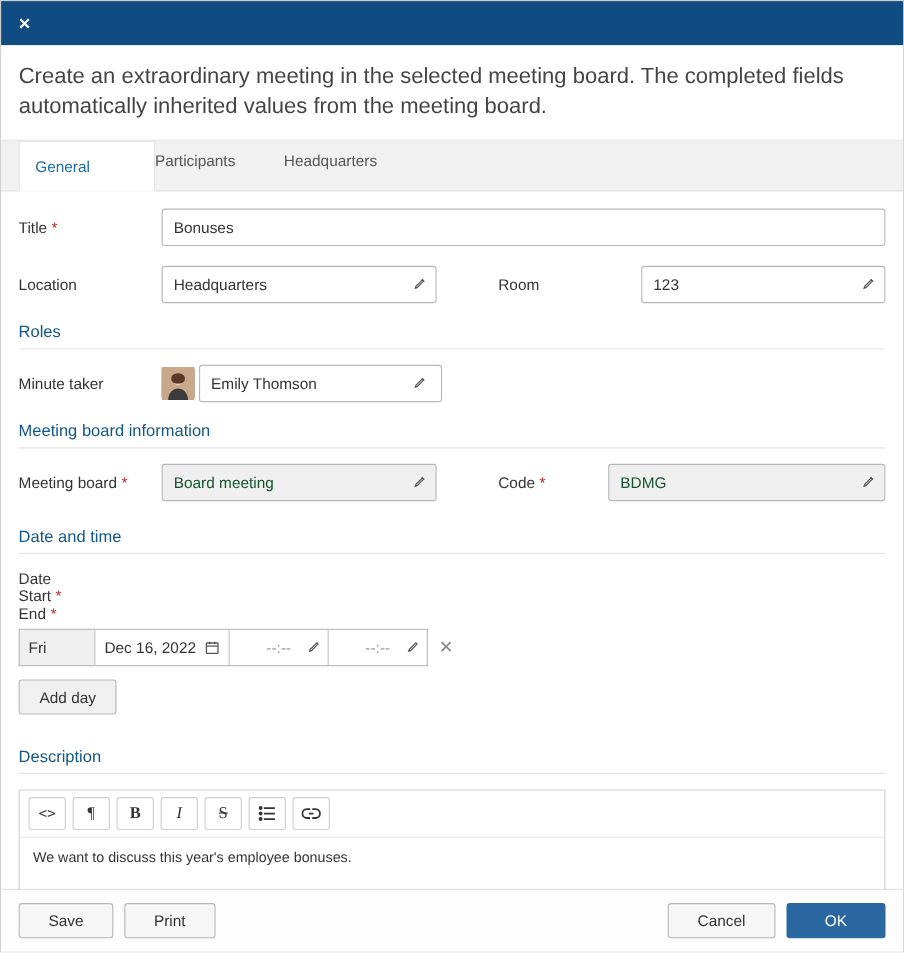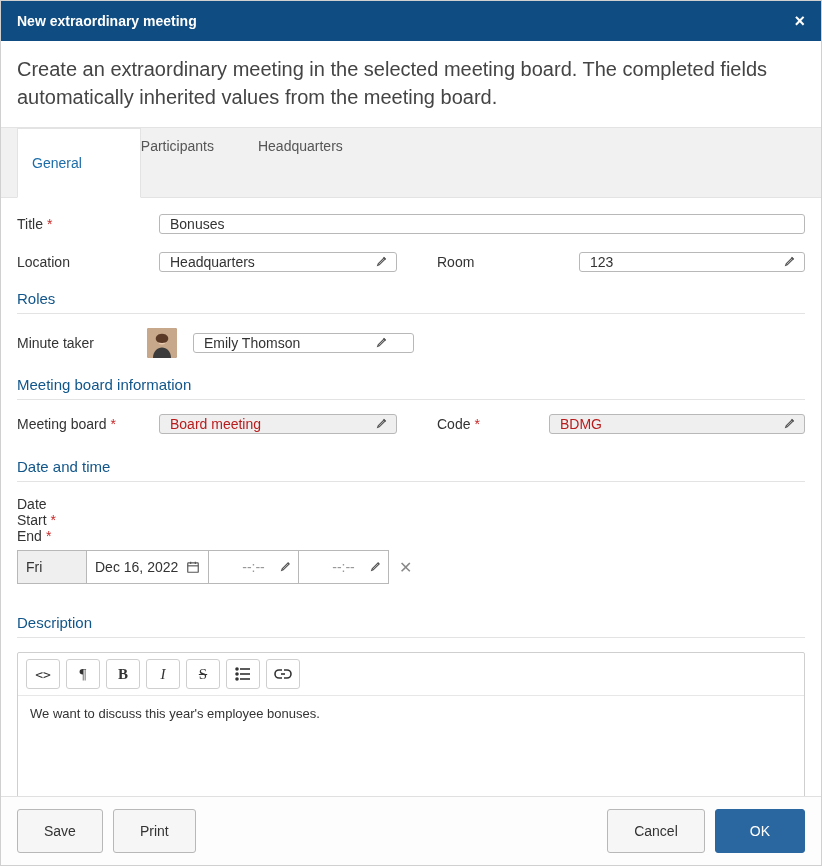--- a/index.html
+++ b/index.html
@@ -4,66 +4,65 @@
 <style>
   * { box-sizing: border-box; }
   html, body { margin:0; padding:0; font-family: "Segoe UI", Arial, sans-serif; font-size:14px; color:#333; background:#fff;}
   .dialog { width:822px; height:866px; display:flex; flex-direction:column; border:1px solid #d0d0d0; position:relative; background:#fff;}
   .titlebar { background:#0f4c81; color:#fff; height:40px; display:flex; align-items:center; padding:0 16px; font-weight:600; justify-content:space-between;}
   .titlebar .close { font-size:18px; cursor:pointer; line-height:1; }
   .subtitle { padding:14px 16px 16px 16px; color:#444; font-size:20px; line-height:1.4; border-bottom:1px solid #e3e3e3;}
   .tabs { display:flex; background:#f1f1f1; border-bottom:1px solid #e3e3e3; padding-left:16px;}
   .tab { padding:10px 16px 10px 0; margin-right:28px; cursor:pointer; color:#555; font-size:14px;}
   .tab.active { color:#1b6ca8; background:#fff; padding-left:0; position:relative;}
-  .tabwrap-active { background:#fff; border:1px solid #e3e3e3; border-bottom:1px solid #fff; margin-bottom:-1px; padding:16px 14px;}
+  .tabwrap-active { background:#fff; border:1px solid #e3e3e3; border-bottom:1px solid #fff; margin-bottom:-1px; padding:4px 14px;}
   .content { flex:1; overflow:auto; padding:16px 16px 0 16px;}
   .row { display:flex; align-items:center; margin-bottom:18px;}
   .label { width:130px; color:#333; font-size:14px;}
   .req { color:#c62828; margin-left:4px;}
-  .input { flex:1; height:20px; border:1px solid #b8b8b8; border-radius:3px; padding:0 10px; font-size:14px; color:#333; background:#fff; display:flex; align-items:center;margin-left:12px;}
-  .input.readonly { background:#efefef; color:#b91c1c;}
+  .input { flex:1; height:34px; border:1px solid #b8b8b8; border-radius:3px; padding:0 10px; font-size:14px; color:#333; background:#fff; display:flex; align-items:center;}
+  .input.readonly { background:#efefef; color:#14532d;}
   .input-wrap { position:relative; display:flex; align-items:center;}
   .pencil { position:absolute; right:8px; top:50%; transform:translateY(-50%); color:#555;}
-  .two-col { display:flex; gap:40px; margin-bottom:18px;}
+  .two-col { display:flex; gap:56px; margin-bottom:18px;}
   .two-col > div { flex:1; display:flex; align-items:center;}
   .section-hdr { color:#11568a; font-weight:400; font-size:15px; margin:8px 0 6px 0; }
   .section-line { border-top:1px solid #e3e3e3; margin:6px 0 14px 0;}
   .avatar { width:30px; height:30px; background:linear-gradient(135deg,#b97a56,#8d6e63); border-radius:2px; margin-right:4px; display:flex; align-items:center; justify-content:center; overflow:hidden;}
   .avatar svg { width:100%; height:100%;}
   .date-row { display:flex; align-items:center; gap:0; margin-bottom:12px;}
   .date-cell { height:34px; border:1px solid #b8b8b8; display:flex; align-items:center; padding:0 8px; font-size:14px;}
   .date-cell + .date-cell { border-left:none;}
   .date-cell.day { width:70px; background:#efefef;}
   .date-cell.full { width:122px; background:#fff; justify-content:space-between;}
   .date-cell.time { width:90px; background:#fff; justify-content:center; color:#999; position:relative;}
   .date-remove { margin-left:10px; color:#888; cursor:pointer; font-size:16px;}
   .btn-gray { height:32px; padding:0 18px; background:#f0f0f0; border:1px solid #b8b8b8; border-radius:3px; cursor:pointer; font-size:14px; color:#333;}
   .rte { border:1px solid #cfcfcf; border-radius:2px; display:flex; flex-direction:column; height:150px;}
   .rte-toolbar { display:flex; gap:6px; padding:6px 8px; border-bottom:1px solid #e7e7e7;}
   .rte-btn { width:34px; height:30px; border:1px solid #cfcfcf; border-radius:3px; background:#fff; display:flex; align-items:center; justify-content:center; cursor:pointer; font-family:Georgia, serif; font-size:15px; color:#333;}
   .rte-body { flex:1; padding:10px 12px; font-size:13px; color:#333; font-family: Arial, sans-serif;}
   .footer { border-top:1px solid #e0e0e0; padding:12px 16px; display:flex; justify-content:space-between; align-items:center; background:#fdfdfd;}
   .footer-left, .footer-right { display:flex; gap:10px;}
-  .btn { height:44px; padding:0 26px; border:1px solid #b8b8b8; border-radius:3px; background:#f6f6f6; cursor:pointer; font-size:14px; color:#333;}
+  .btn { height:32px; padding:0 26px; border:1px solid #b8b8b8; border-radius:3px; background:#f6f6f6; cursor:pointer; font-size:14px; color:#333;}
   .btn-primary { background:#2a66a0; border-color:#2a66a0; color:#fff; padding:0 34px;}
   .cal-icon { width:14px; height:14px; }
   .dt-headers { display:flex; margin-bottom:6px; font-size:14px; color:#333;flex-direction:column;}
   .dt-headers > div:nth-child(1){ width:192px;}
   .dt-headers > div:nth-child(2){ width:90px; text-align:left;}
   .dt-headers > div:nth-child(3){ width:90px; text-align:left;}
   .time-pencil { position:absolute; right:5px; color:#555;}
   .pencil svg, .time-pencil svg { width:13px; height:13px; }
 </style>
 </head>
 <body>
 
 <div class="dialog">
 
   <div class="titlebar">
-    <span>New extraordinary meeting</span>
     <span class="close">×</span>
   </div>
 
   <div class="subtitle">Create an extraordinary meeting in the selected meeting board. The completed fields automatically inherited values from the meeting board.</div>
 
   <div class="tabs">
     <div class="tabwrap-active">
         <div class="tab active">General</div>
       </div>
     <div class="tab">Participants</div>
@@ -108,21 +107,21 @@
           </span>
         </div>
       </div>
     </div>
 
     
     <div class="section-hdr">Roles</div>
     <div class="section-line"></div>
     <div class="row">
       <div class="label">Minute taker</div>
-      <div style="display:flex;">
+      <div style="display:flex;align-items:center">
         <div class="avatar">
           <svg viewBox="0 0 40 40">
               <rect width="40" height="40" fill="#c7a88a"></rect>
               <circle cx="20" cy="15" r="7" fill="#e9cab0"></circle>
               <path d="M8 40c0-9 6-14 12-14s12 5 12 14" fill="#3b3b3b"></path>
               <path d="M12 12c2-6 14-6 16 0c1 3 0 8-8 8s-9-5-8-8z" fill="#5a3a26"></path>
             </svg>
         </div>
         <div class="input-wrap" style="width:216px">
           <input class="input" style="padding-right: 28px;" value="Emily Thomson">
@@ -206,20 +205,21 @@
         <span>--:--</span>
         <span class="time-pencil">
           <svg viewBox="0 0 24 24" fill="none" stroke="#555" stroke-width="2">
               <path d="M3 21l3-1 11-11-2-2L4 18l-1 3z"></path>
             </svg>
         </span>
       </div>
       <span class="date-remove">✕</span>
     </div>
 
+    <button class="btn-gray">Add day</button>
 
     
     <div class="section-hdr" style="margin-top:30px">Description</div>
     <div class="section-line"></div>
 
     <div class="rte">
       <div class="rte-toolbar">
         <div class="rte-btn" style="font-family:monospace;font-size:13px">&lt;&gt;</div>
         <div class="rte-btn">¶</div>
         <div class="rte-btn" style="font-weight:bold">B</div>

